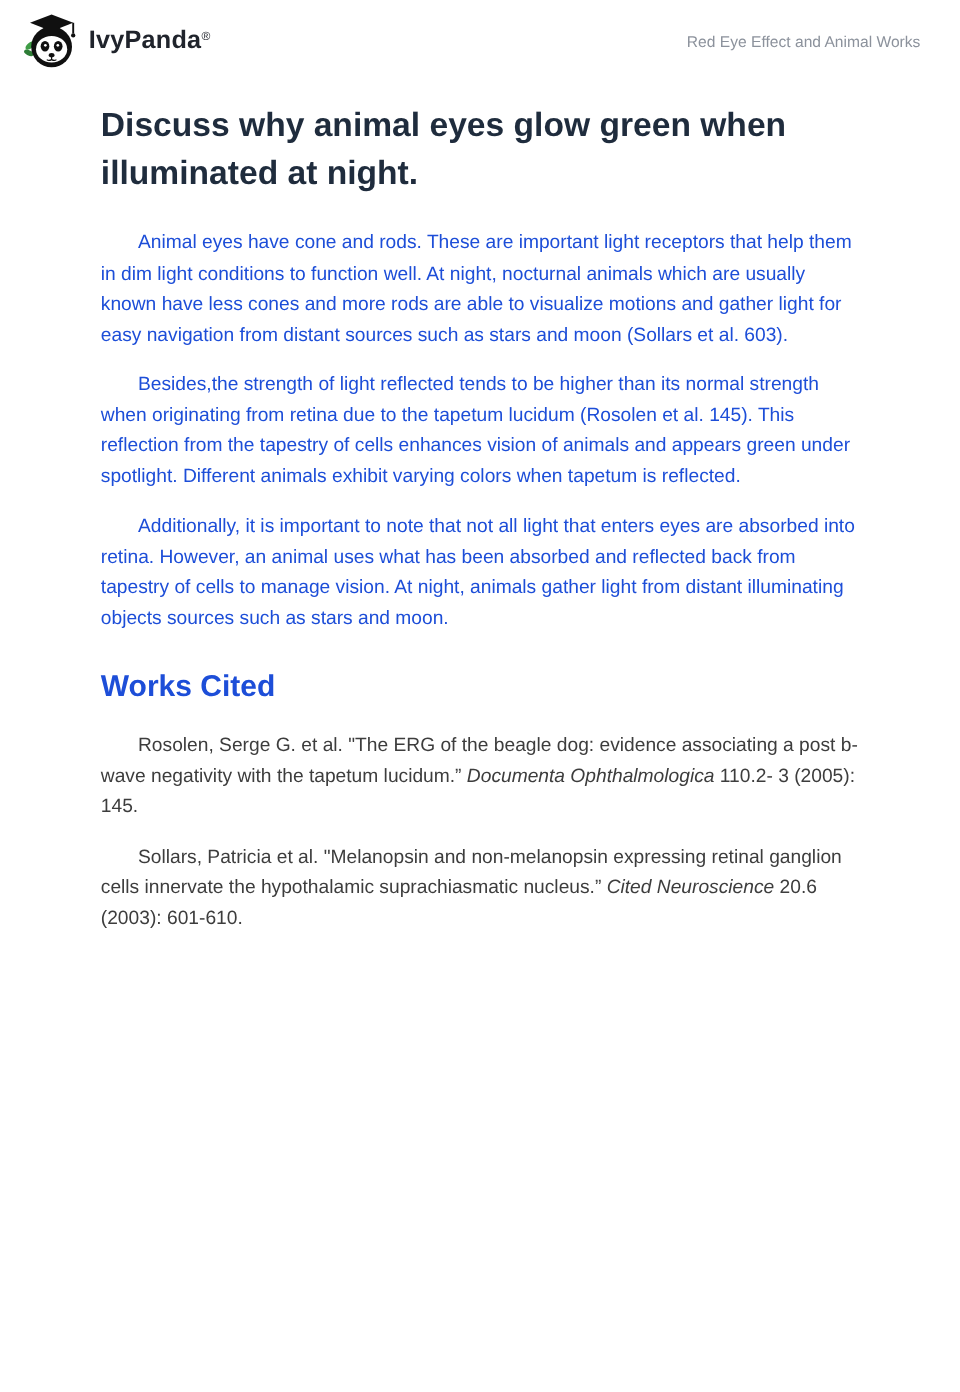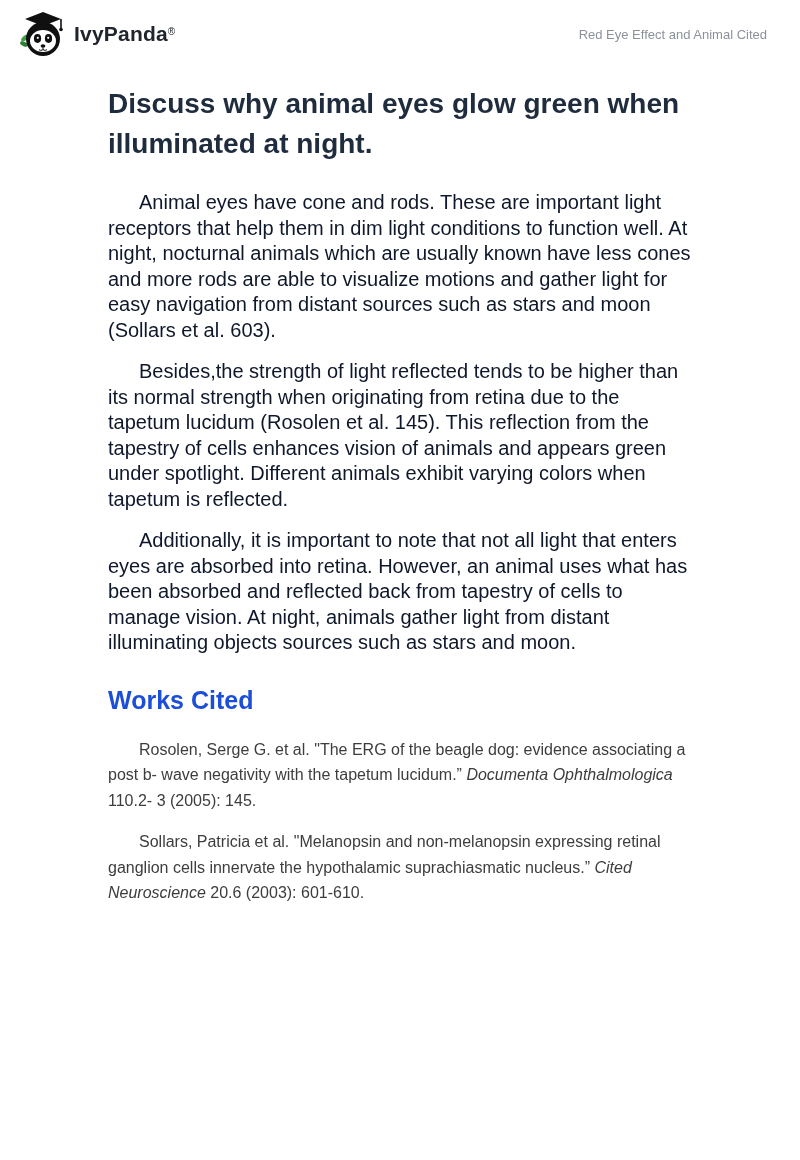--- a/index.html
+++ b/index.html
@@ -41,34 +41,34 @@
     vertical-align: super;
     color: #20242c;
     font-weight: 400;
   }
   .doc-title {
     font-size: 13px;
     color: #8c929c;
   }
   
   .content {
-    padding: 0 108px;
+    padding: 0 84px;
   }
   h1.essay-title {
     margin-top: 26px;
     font-size: 28px;
     line-height: 40px;
     font-weight: 700;
     color: #1f2c3d;
     margin-bottom: 26px;
   }
   p.body-par {
-    font-size: 20px;
+    font-size: 16px;
     line-height: 25.5px;
-    color: #0f172a;
+    color: #1d4ed8;
     text-indent: 31px;
     margin-bottom: 16px;
   }
   h2.works-cited {
     font-size: 25px;
     font-weight: 700;
     color: #1d4ed8;
     margin-top: 30px;
     margin-bottom: 22px;
   }
@@ -117,21 +117,21 @@
           <polygon points="23,1 41,8 23,15 5,8" fill="#101010"></polygon>
           <rect x="16" y="12" width="14" height="4" rx="1.5" fill="#101010"></rect>
           <path d="M41 8 v9" stroke="#101010" stroke-width="1.6"></path>
           <circle cx="41" cy="18.5" r="1.8" fill="#101010"></circle>
         </svg>
       </span>
       <span>
         <span class="brand-word">IvyPanda</span><span class="brand-reg">®</span>
       </span>
     </div>
-    <div class="doc-title">Red Eye Effect and Animal Cited</div>
+    <div class="doc-title">Red Eye Effect and Animal Works</div>
   </div>
 
   <div class="content">
     <h1 class="essay-title">Discuss why animal eyes glow green when illuminated at night.</h1>
 
     <p class="body-par">Animal eyes have cone and rods. These are important light receptors that help them in dim light conditions to function well. At night, nocturnal animals which are usually known have less cones and more rods are able to visualize motions and gather light for easy navigation from distant sources such as stars and moon (Sollars et al. 603).</p>
     <p class="body-par">Besides,the strength of light reflected tends to be higher than its normal strength when originating from retina due to the tapetum lucidum (Rosolen et al. 145). This reflection from the tapestry of cells enhances vision of animals and appears green under spotlight. Different animals exhibit varying colors when tapetum is reflected.</p>
     <p class="body-par">Additionally, it is important to note that not all light that enters eyes are absorbed into retina. However, an animal uses what has been absorbed and reflected back from tapestry of cells to manage vision. At night, animals gather light from distant illuminating objects sources such as stars and moon.</p>
 
     <h2 class="works-cited">Works Cited</h2>

